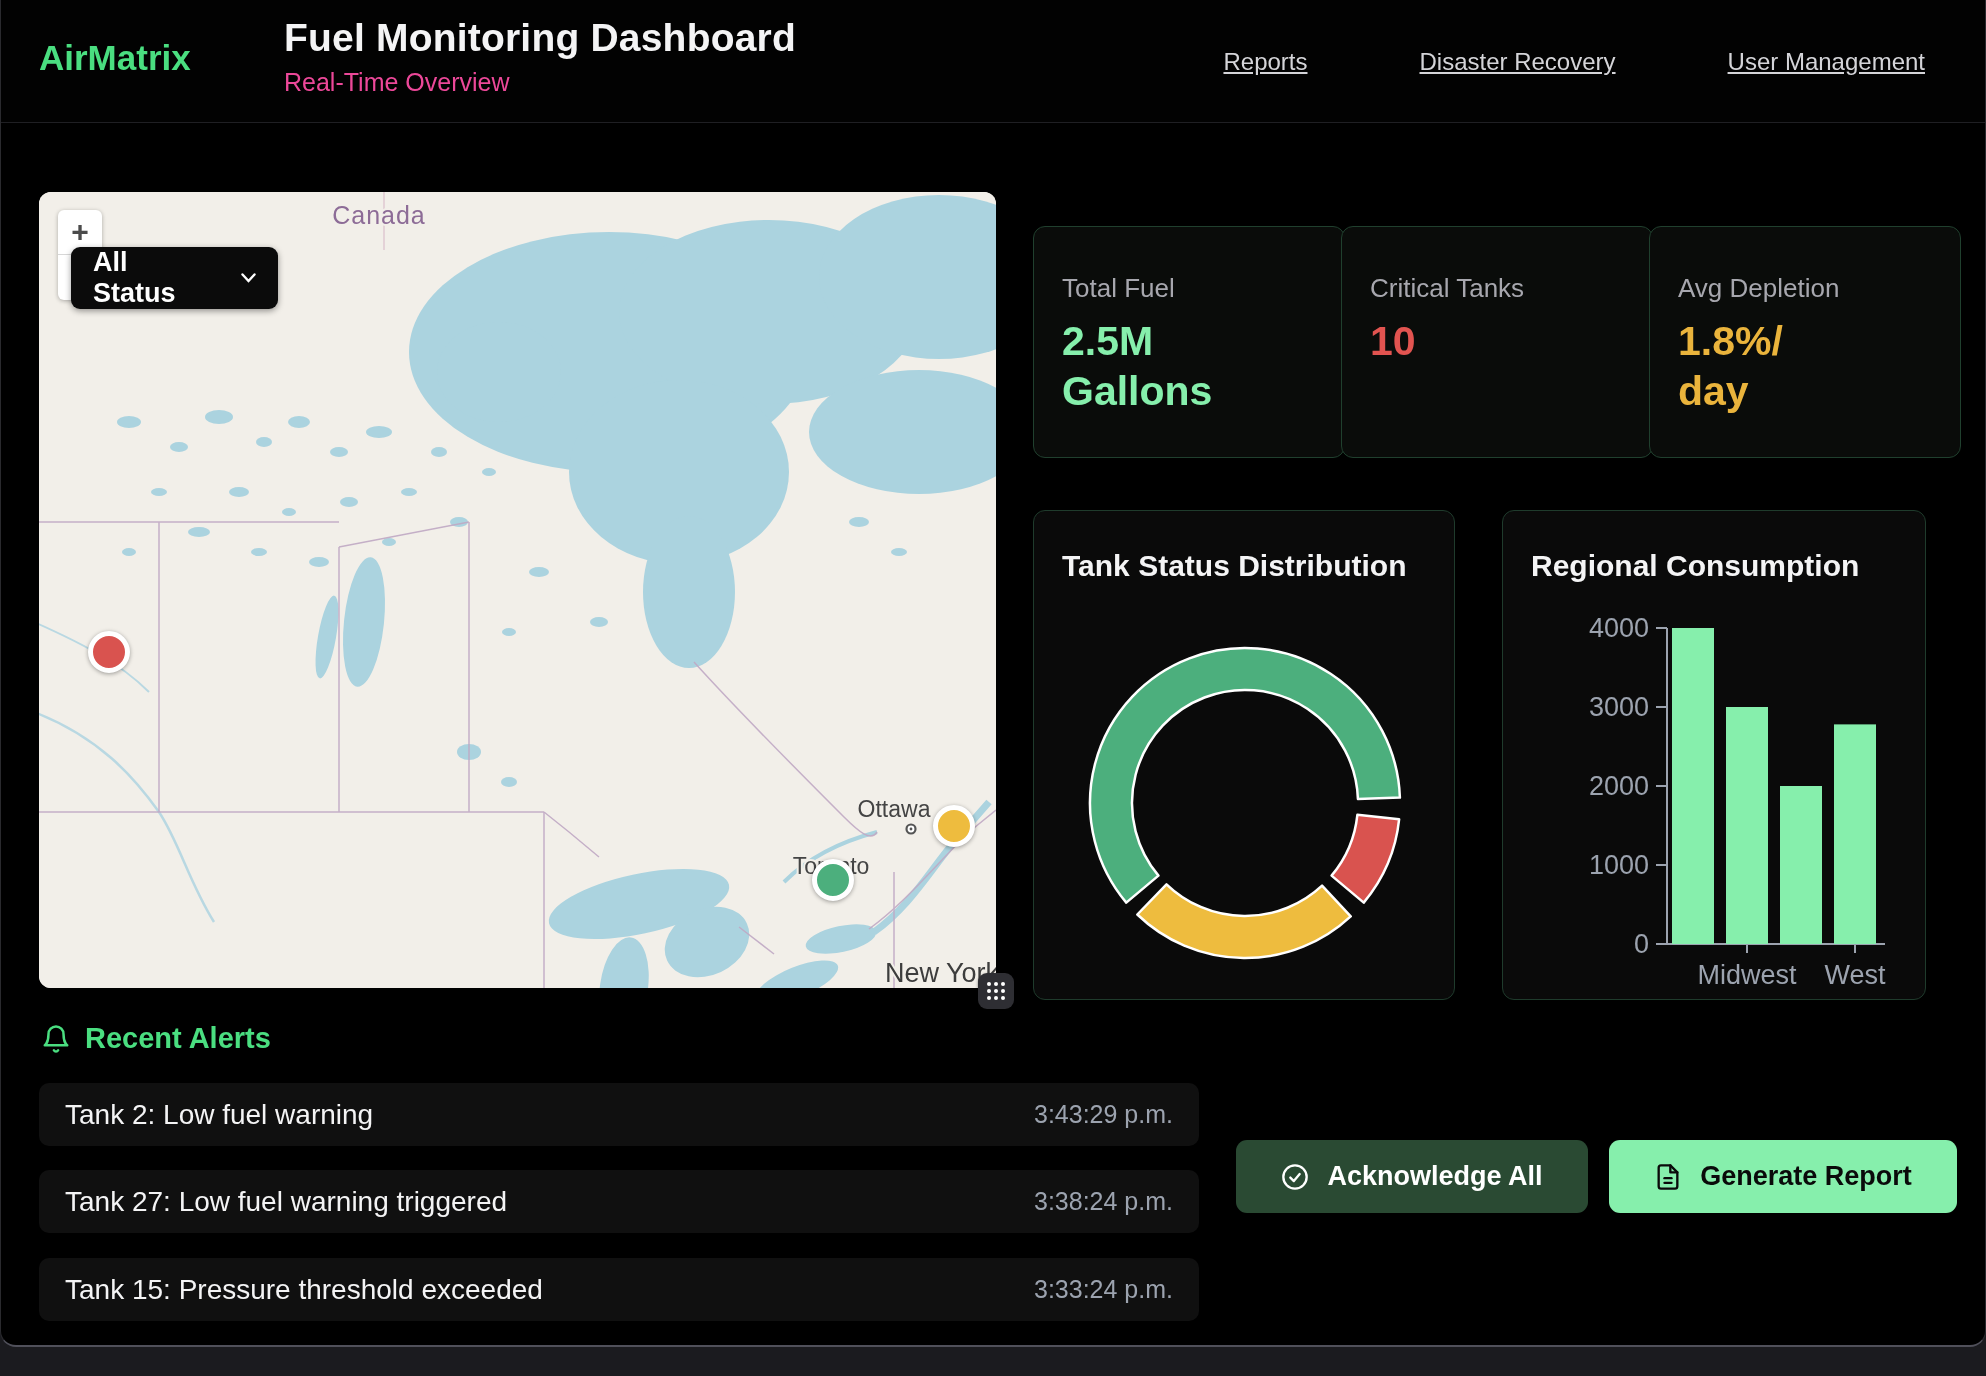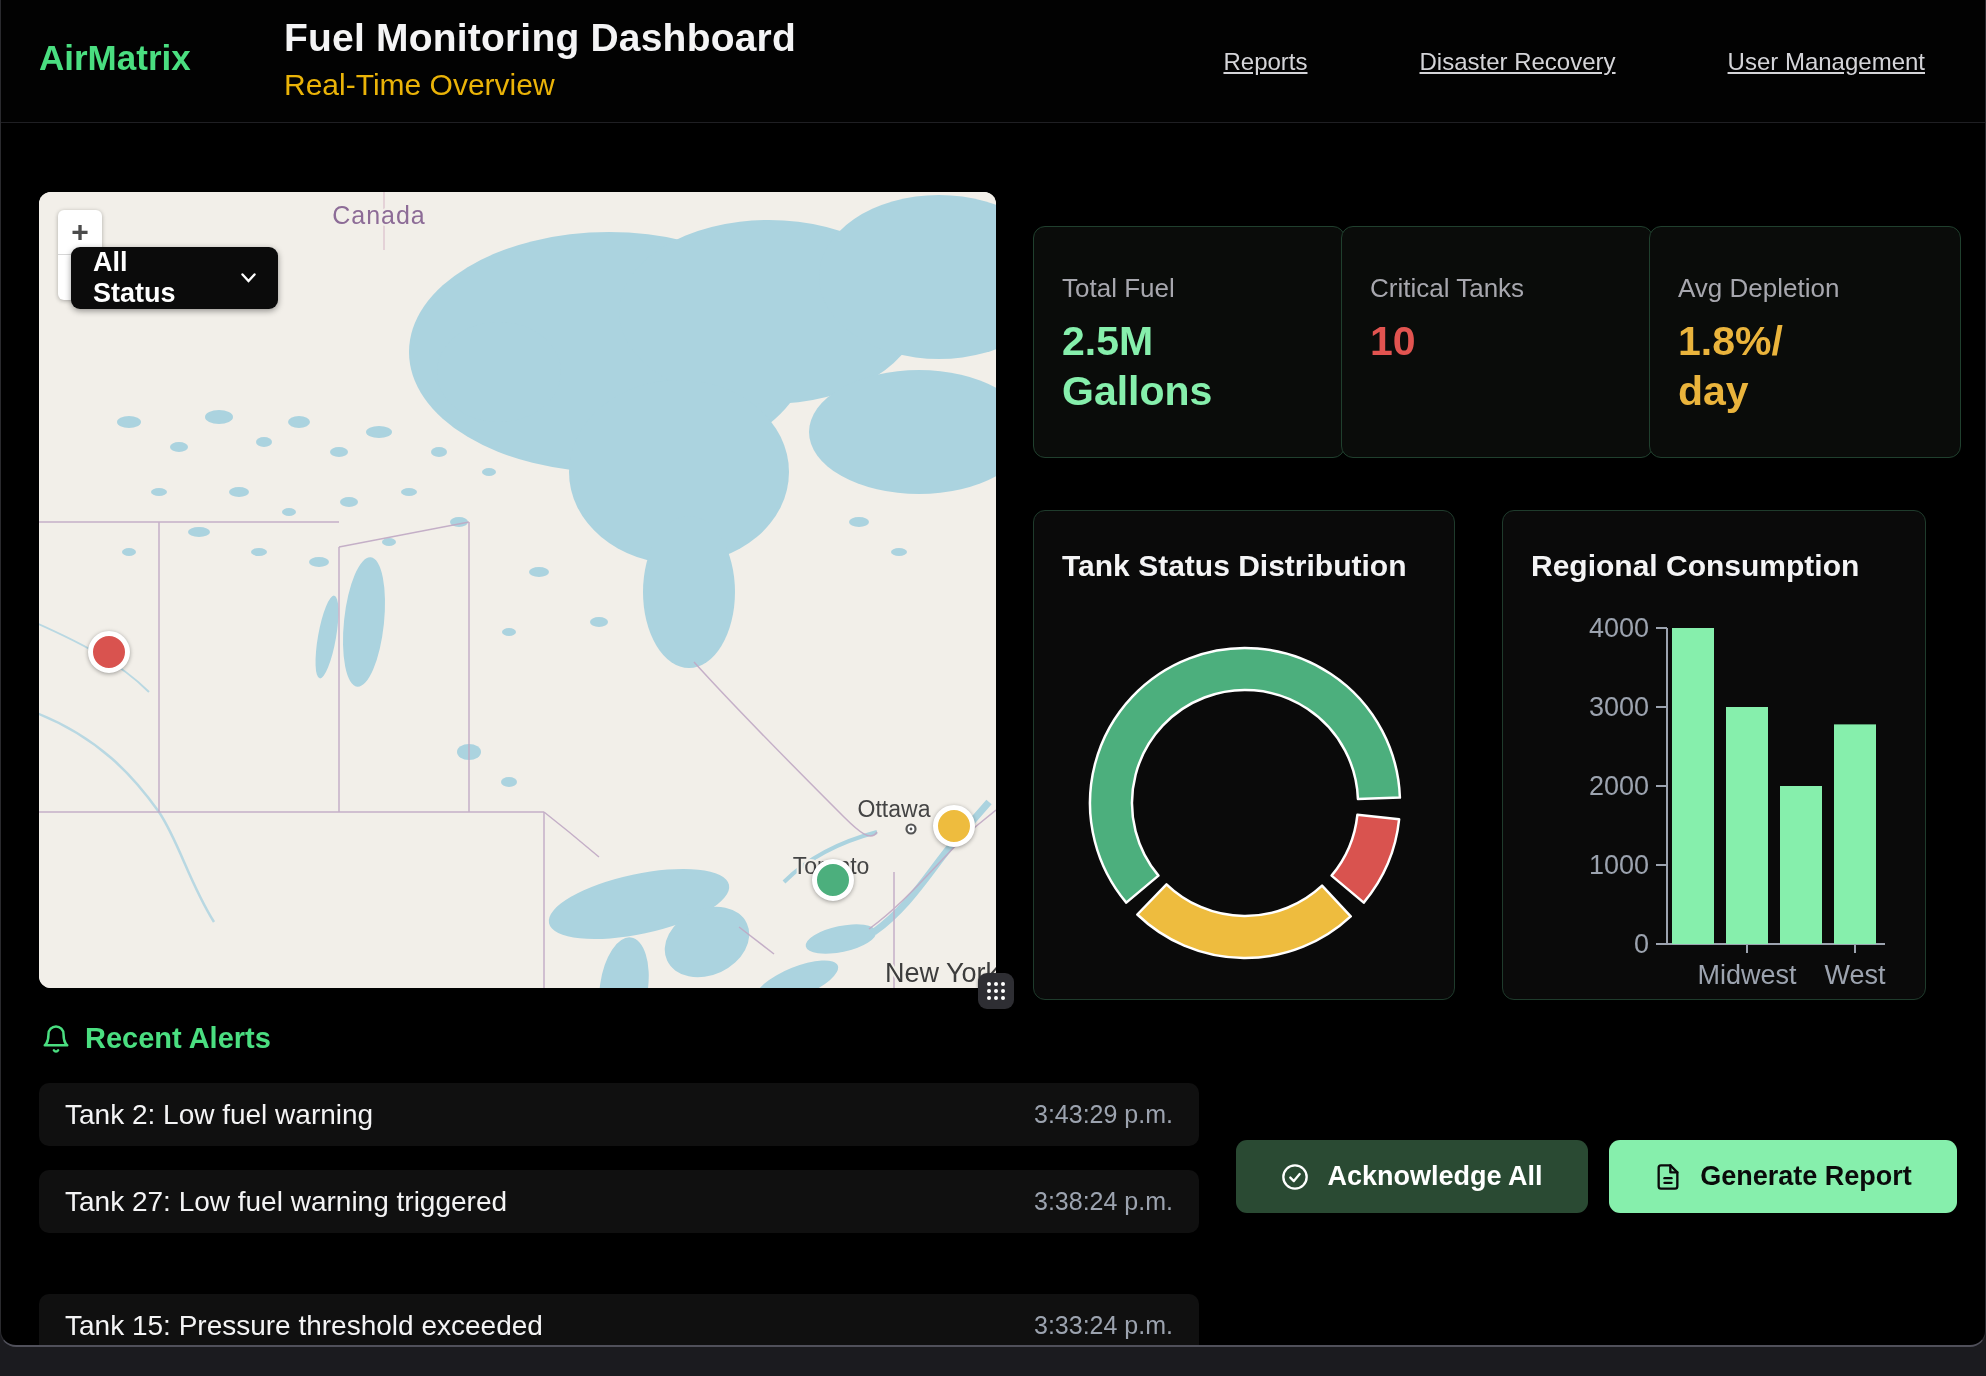--- a/index.html
+++ b/index.html
@@ -8,21 +8,21 @@
   .app { position:absolute; top:0; left:0; width:1986px; height:1347px;
     background:#000; border-bottom:2px solid #50505a; border-left:1px solid #2a2a2e;
     border-right:1px solid #2a2a2e; border-radius:0 0 16px 16px; overflow:hidden; }
 
   
   .header { position:absolute; top:0; left:0; width:100%; height:123px;
     display:flex; align-items:center; border-bottom:1px solid #1f1f23; background:#020202; }
   .brand { position:absolute; left:38px; top:38px; font-size:35px; font-weight:bold; color:#4ade80; }
   .titleblock { position:absolute; left:283px; top:16px; }
   .page-title { font-size:39px; font-weight:bold; color:#f4f4f5; letter-spacing:.2px; }
-  .page-subtitle { font-size:30px; color:#eab308; margin-top:8px; }
+  .page-subtitle { font-size:25px; color:#ec4899; margin-top:8px; }
   .nav { position:absolute; right:60px; top:0; height:123px; display:flex; align-items:center; gap:112px; }
   .nav-item { font-size:24px; color:#d4d4d8; cursor:pointer;text-decoration:underline; }
 
   
   .map-panel { position:absolute; left:38px; top:192px; width:957px; height:796px;
     border-radius:12px; overflow:hidden; background:#f2efe9; }
   .map-panel svg.basemap { position:absolute; inset:0; }
   svg text { font-family: "Liberation Sans", "DejaVu Sans", sans-serif; }
   .map-marker { position:absolute; width:42px; height:42px; border-radius:50%;
     border:5px solid #fff; box-shadow:0 1px 4px rgba(0,0,0,.35); cursor:pointer; }
@@ -55,21 +55,21 @@
   .bar-card { left:1501px; width:424px; }
   .chart-title { position:absolute; left:28px; top:38px; font-size:30px; font-weight:bold; color:#f4f4f5; }
   #donut-svg { position:absolute; left:49px; top:130px; }
   #bar-svg { position:absolute; left:0; top:0; }
 
   
   .alerts-header { position:absolute; left:40px; top:1022px; display:flex; align-items:center; gap:14px; }
   .alerts-title { font-size:29px; font-weight:bold; color:#4ade80; }
   .alert-row { position:absolute; left:38px; width:1160px; height:63px; background:#101010;
     border-radius:10px; display:flex; align-items:center; justify-content:space-between; padding:12px 26px; }
-  .alert-row.r1 { top:1083px; } .alert-row.r2 { top:1170px; } .alert-row.r3 { top:1294px; }
+  .alert-row.r1 { top:1083px; } .alert-row.r2 { top:1170px; } .alert-row.r3 { top:1258px; }
   .alert-msg { font-size:28px; color:#f4f4f5; font-weight:500; }
   .alert-time { font-size:25px; color:#9ca3af; }
 
   
   .btn { position:absolute; top:1140px; height:73px; border:none; border-radius:11px;
     display:flex; align-items:center; justify-content:center; gap:18px;
     font-size:27px; font-weight:bold; cursor:pointer;
     font-family:"Liberation Sans","DejaVu Sans",sans-serif; }
   .btn-ack { left:1235px; width:352px; background:#2a4a33; color:#fff; }
   .btn-gen { left:1608px; width:348px; background:#86efac; color:#0a0a0a; }

